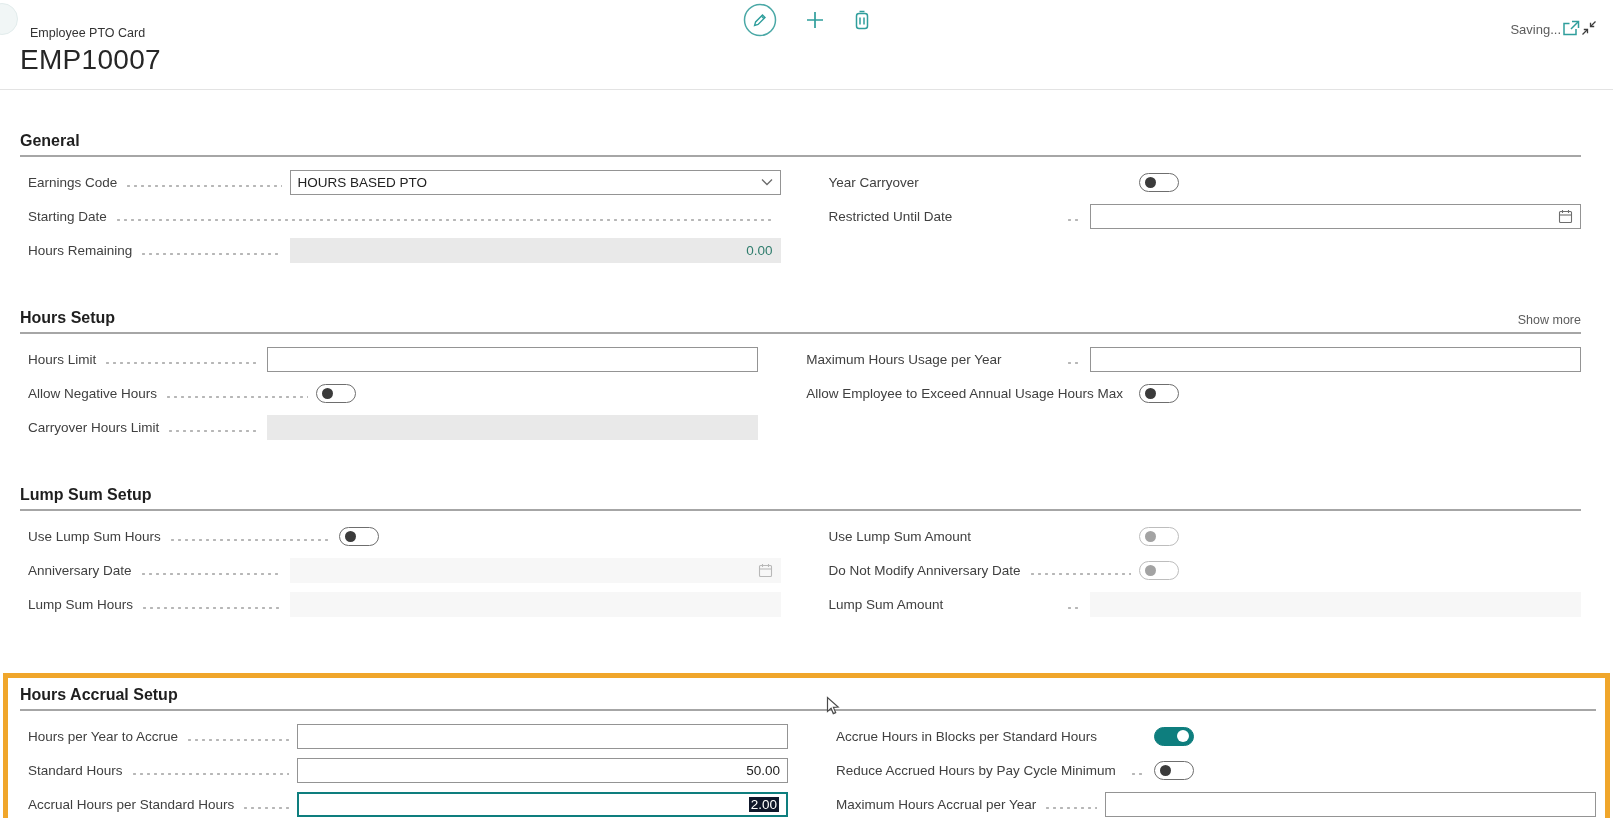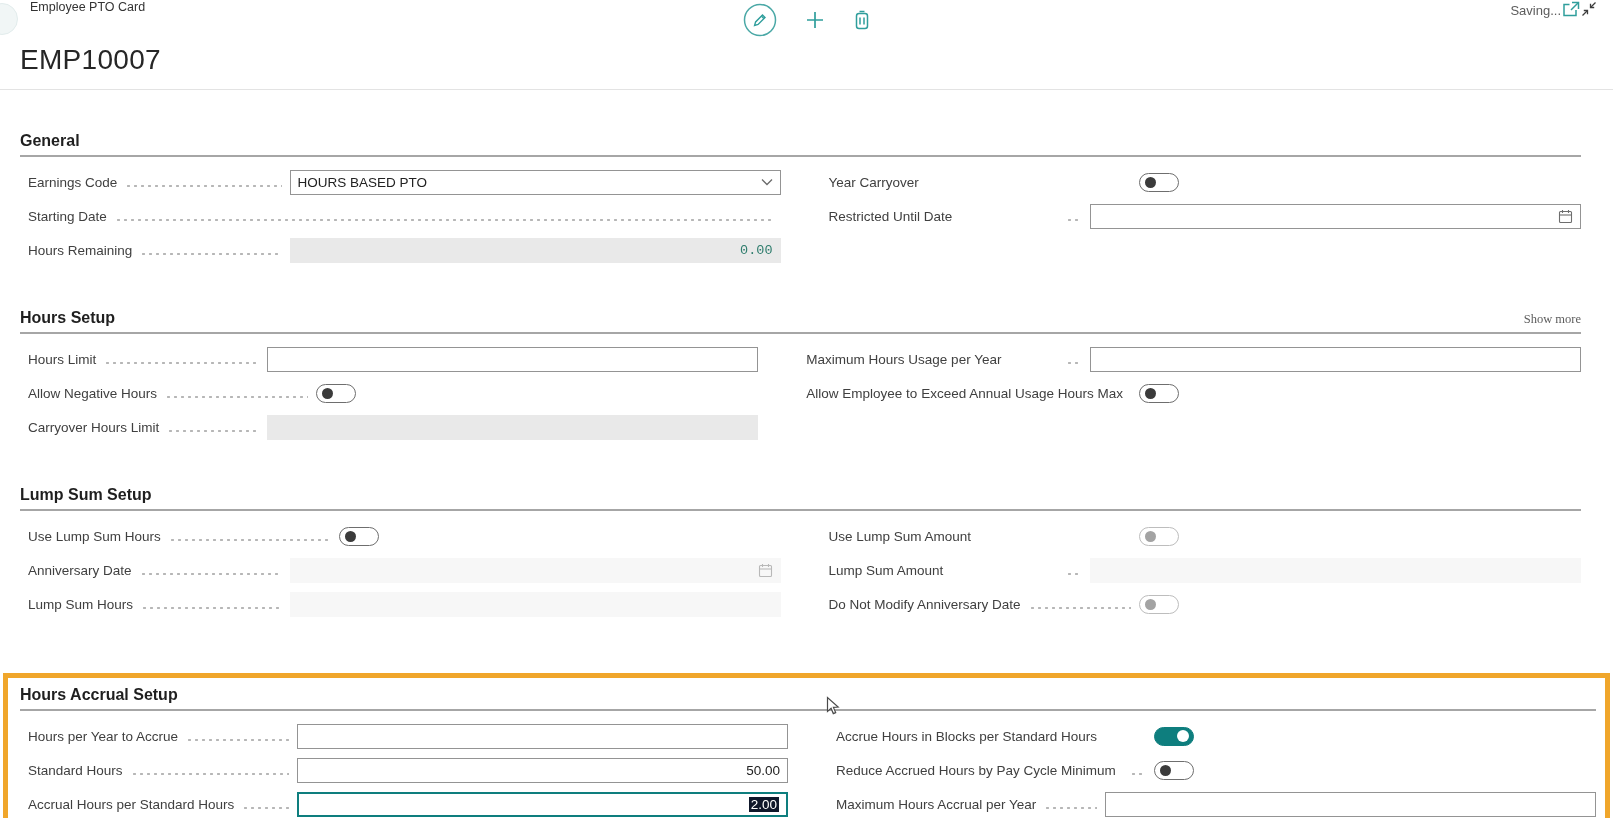--- a/index.html
+++ b/index.html
@@ -1,40 +1,40 @@
 <!DOCTYPE html>
 <html><head>
 <meta charset="utf-8">
 <style>
   * { margin:0; padding:0; box-sizing:border-box; }
   html,body { width:1613px; height:818px; background:#ffffff; overflow:hidden;
     font-family:"Liberation Sans","DejaVu Sans",sans-serif; color:#404040; }
 
   
-  .topbar { position:relative; height:40px; display:flex; align-items:flex-start; padding:0 16px 0 30px; }
+  .topbar { position:relative; height:40px; display:flex; align-items:flex-end; padding:0 16px 0 30px; }
   .corner-circle { position:absolute; left:-14px; top:3px; width:32px; height:32px; border-radius:50%;
     background:#f1f6f6; border:1px solid #e2ecec; }
   .page-type { font-size:12.5px; color:#333; }
   .center-icons { position:absolute; left:50%; top:2px; transform:translateX(-50%);
     display:flex; align-items:center; gap:26px; }
   .icon-btn { background:none; border:none; cursor:pointer; display:flex; align-items:center; padding:0; }
   .topbar-right { margin-left:auto; display:flex; align-items:center; }
   .saving { font-size:13px; color:#5c5c5c; }
 
   
   .title { font-size:28px; font-weight:300; color:#262626; padding:4px 20px 0 20px; letter-spacing:0.3px; }
   .title-divider { border-bottom:1px solid #e3e3e3; margin-top:13px; }
 
   
   .section { margin-top:42px; padding:0 32px 0 20px; }
   .section:first-of-type { margin-top:16px; }
   .sec-head { display:flex; justify-content:space-between; align-items:flex-end;
     border-bottom:2px solid #a6a6a6; padding-bottom:5px; }
   .sec-title { font-size:16px; font-weight:700; color:#1f1f1f; }
-  .show-more { font-size:12.5px; color:#5c5c5c; background:none; border:none; cursor:pointer;font-family:Liberation Serif, serif; }
+  .show-more { font-size:12.5px; color:#5c5c5c; background:none; border:none; cursor:pointer; }
   .sec-fields { display:grid; grid-template-columns:1fr 1fr; column-gap:40px; margin-top:8px; }
 
   .row { display:flex; align-items:center; height:34px; }
   .lbl { font-size:13.5px; color:#404040; white-space:nowrap; flex-shrink:0;margin-left:8px; }
   .leader { flex:1 1 auto; height:4px; margin:0 8px; align-self:center; margin-top:8px;
     background-image:radial-gradient(circle, #b6b6b6 1.1px, transparent 1.3px);
     background-size:7px 4px; background-repeat:repeat-x; background-position:left center; }
   .leader.none { background:none; }
   .leader.short { background:none; position:relative; }
   .leader.short::after { content:""; position:absolute; right:0; top:0; width:16px; height:4px;
@@ -44,21 +44,21 @@
   
   .ctl { flex:0 0 442px; }
   .fld { width:491px; height:25px; border:1px solid #949494; background:#fff;
     display:flex; align-items:center; padding:0 7px; font-size:13.5px; color:#222; }
   .fld .val { white-space:nowrap; }
   .fld .right { margin-left:auto; text-align:right; }
   .fld .grow { flex:1; }
   .fld.grey { background:#e9e9e9; border-color:#e9e9e9; }
   .fld.light { background:#f7f7f7; border-color:#f7f7f7; }
   .fld.focus { border:2px solid #0e7e7e; }
-  .teal-val { color:#2f7d6d;font-family:Liberation Mono, monospace; }
+  .teal-val { color:#2f7d6d; }
   .sel { background:#0f172a; color:#fff; padding:0 2px; }
   .fld .tail-icon { margin-left:auto; display:flex; align-items:center; }
   .fld .tail-icon.dim { opacity:0.45; }
 
   
   .toggle { width:40px; height:19px; border-radius:10px; border:1px solid #6e6e6e;
     background:#fff; position:relative; cursor:pointer; }
   .toggle .knob { width:11px; height:11px; border-radius:50%; background:#3b3b3b;
     position:absolute; left:5px; top:3px; }
   .toggle.on { background:#0e7e7e; border-color:#0e7e7e; }
@@ -297,34 +297,34 @@
       <div class="row">
         <span class="lbl">Use Lump Sum Amount</span>
         <span class="leader none"></span>
         <div class="ctl">
             <div class="toggle disabled">
               <div class="knob"></div>
             </div>
           </div>
       </div>
       <div class="row">
+        <span class="lbl">Do Not Modify Anniversary Date</span>
+        <span class="leader"></span>
+        <div class="ctl">
+            <div class="toggle disabled">
+              <div class="knob"></div>
+            </div>
+          </div>
+      </div>
+      <div class="row">
         <span class="lbl">Lump Sum Amount</span>
         <span class="leader short"></span>
         <div class="fld light">
           <span class="val right"></span>
         </div>
-      </div>
-      <div class="row">
-        <span class="lbl">Do Not Modify Anniversary Date</span>
-        <span class="leader"></span>
-        <div class="ctl">
-            <div class="toggle disabled">
-              <div class="knob"></div>
-            </div>
-          </div>
       </div>
     </div>
   </div>
 </div>
 
 <div class="highlight-wrap">
   <div class="section">
     <div class="sec-head">
       <span class="sec-title">Hours Accrual Setup</span>
     </div>

